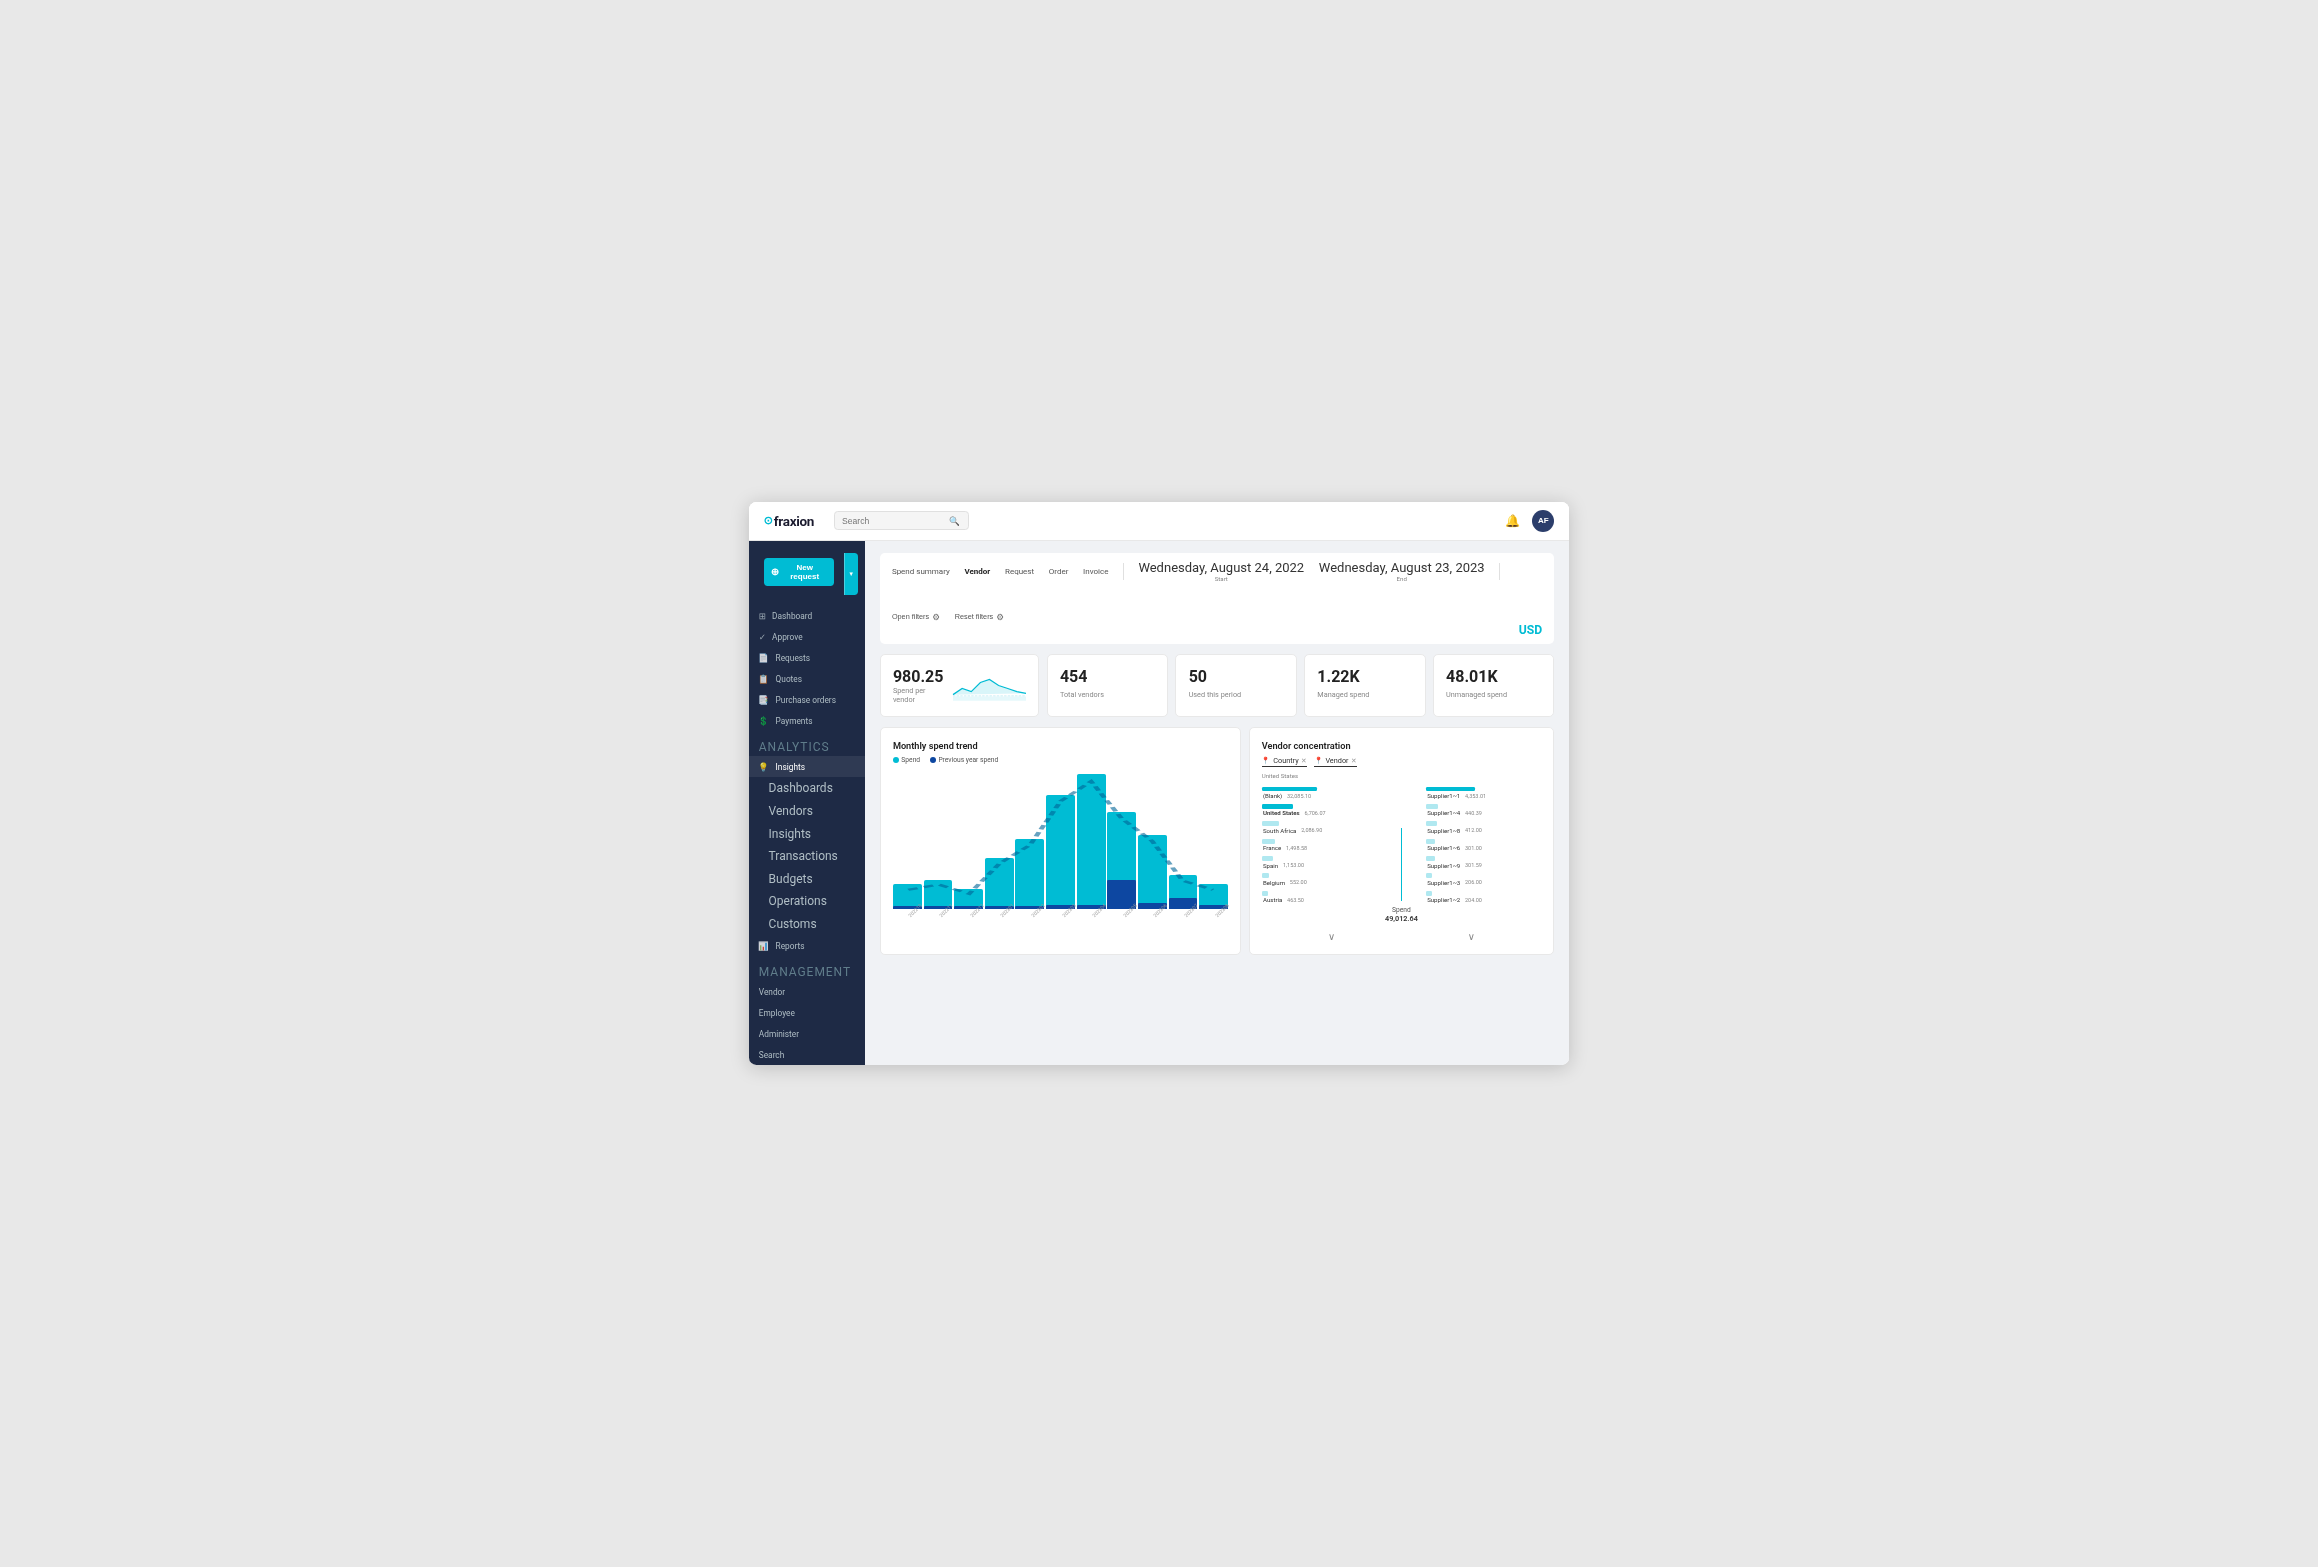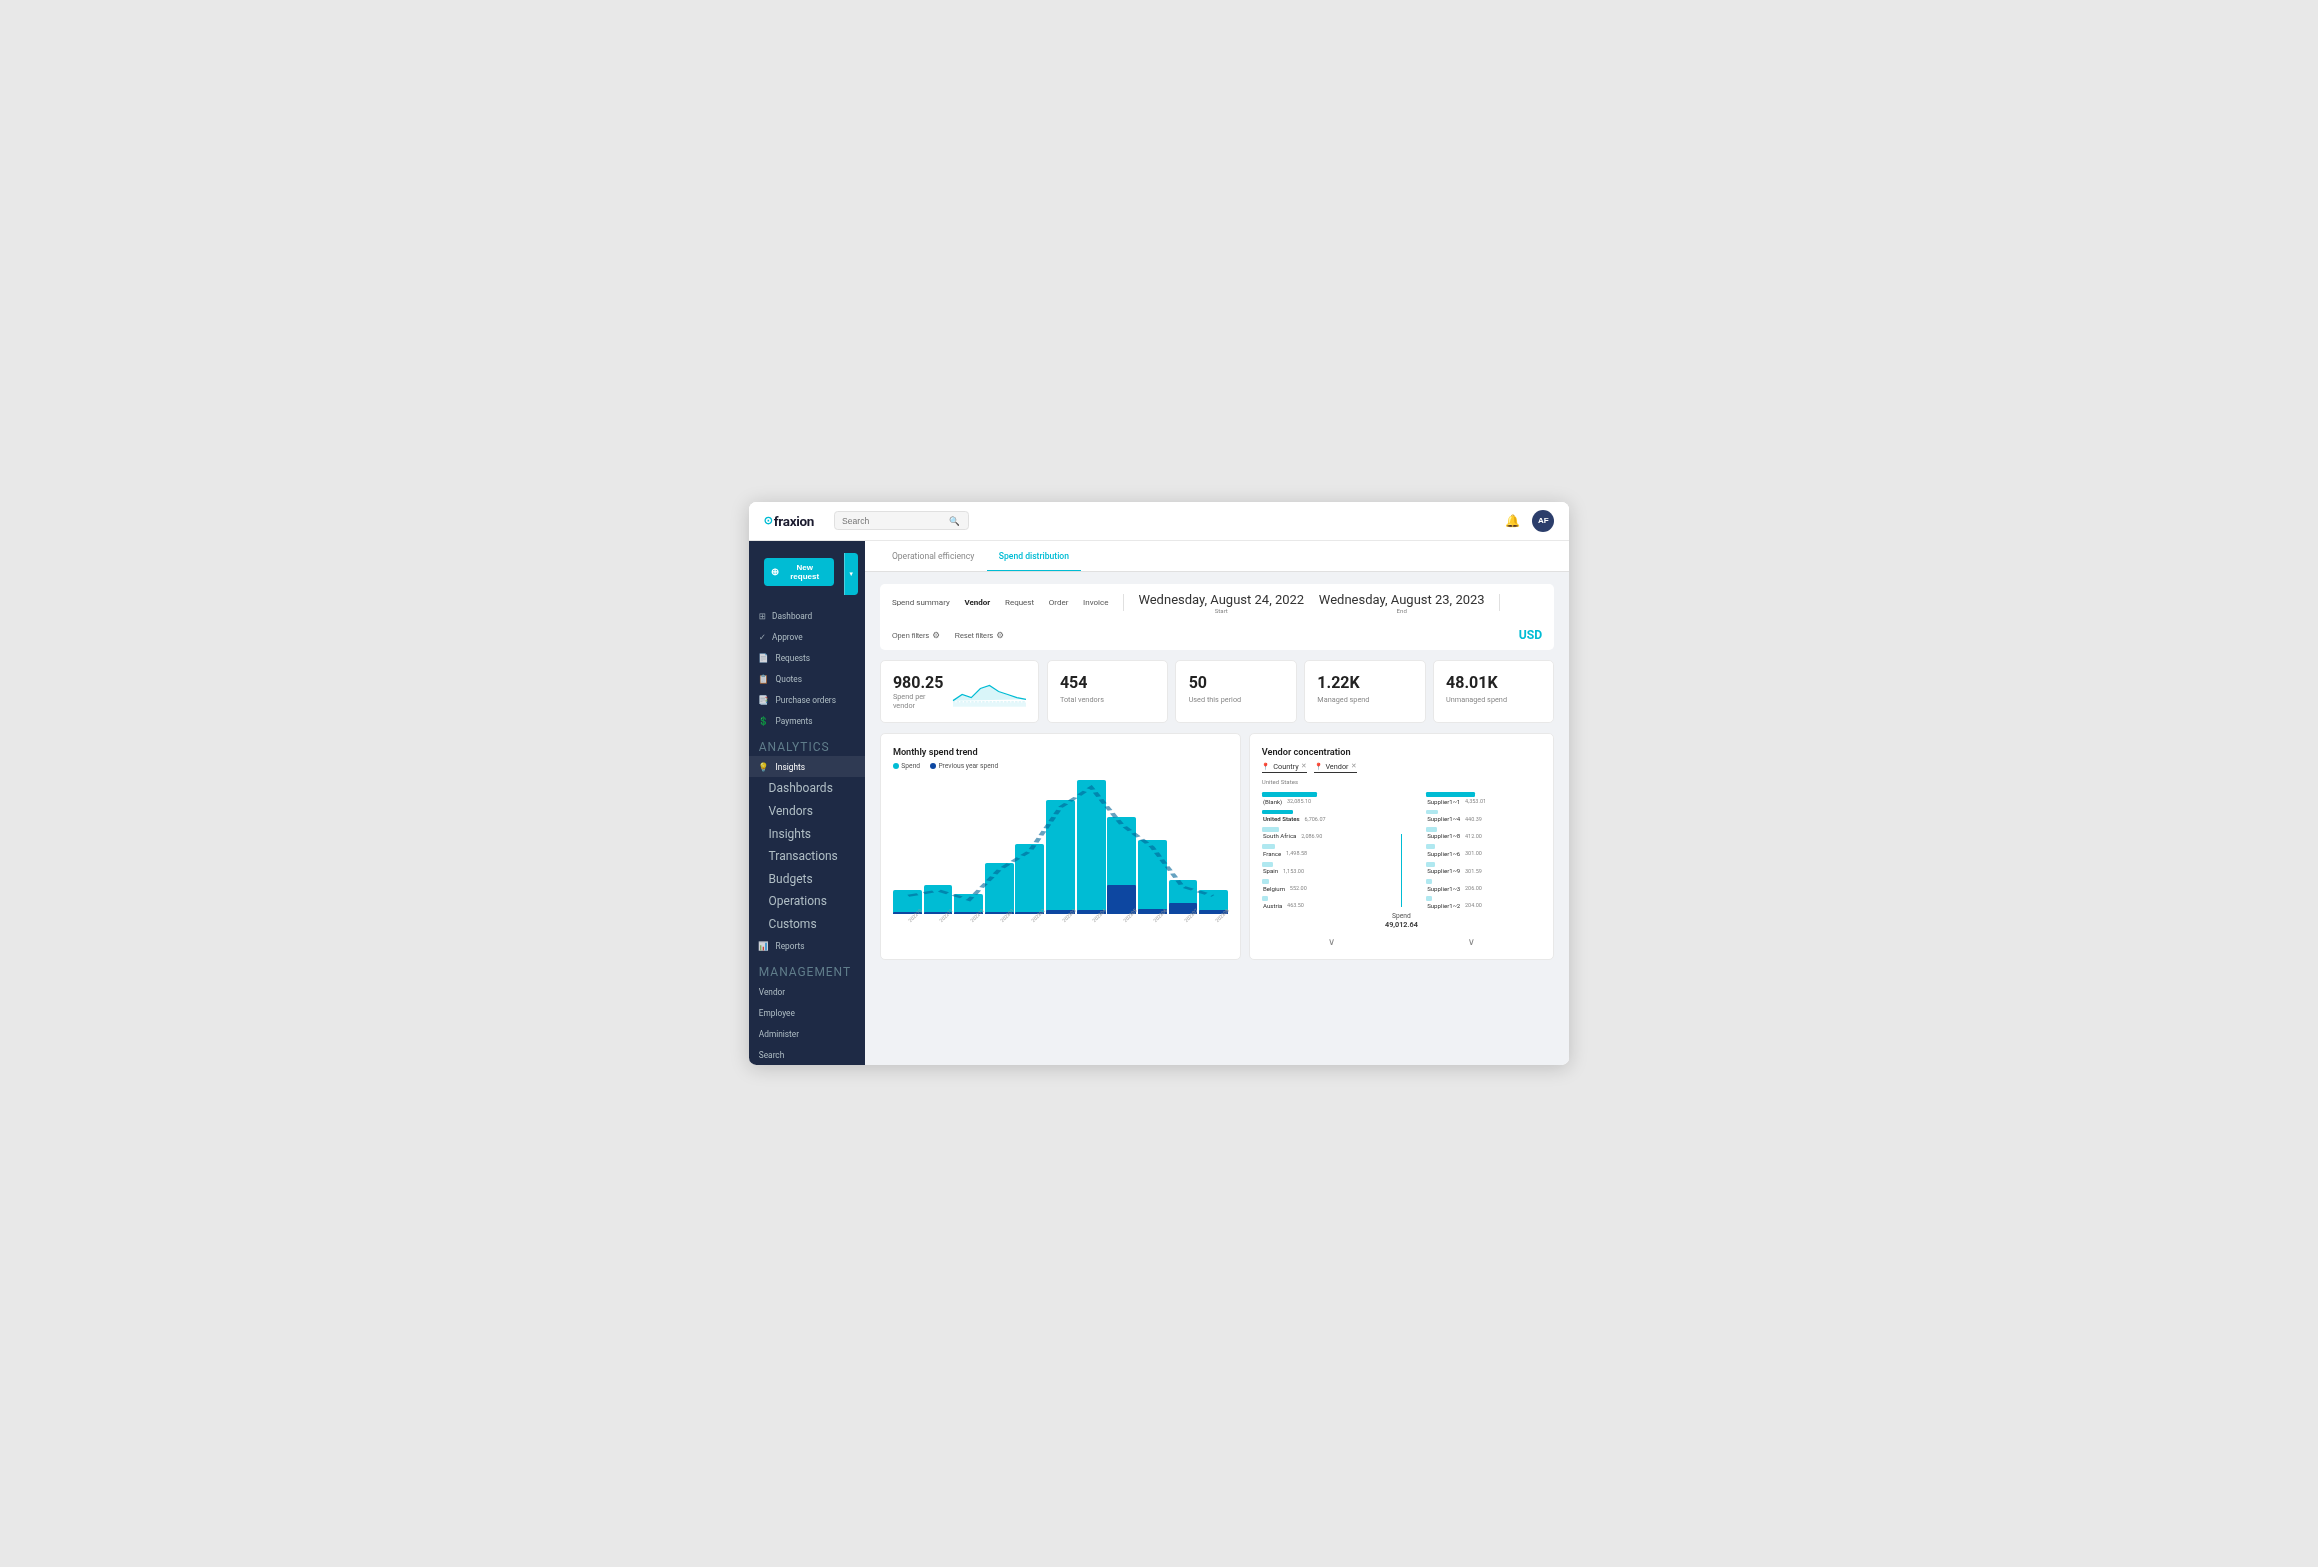--- a/index.html
+++ b/index.html
@@ -229,20 +229,21 @@
       background: none;
       border: none;
       padding: 0;
     }
     .filter-icon { font-size: 8.6px; color: #666; }
     .currency-display {
       font-size: 12.2px;
       font-weight: 700;
       color: #00bcd4;
       margin-left: auto;
+      margin-top: 26px;
     }
     
     .stats-row {
       display: flex;
       gap: 7.3px;
       margin-bottom: 9.8px;
     }
     .stat-card {
       background: #fff;
       border-radius: 4.9px;
@@ -428,24 +429,20 @@
       <div class="sidebar-nav-item">
         <span>Administer</span>
       </div>
       <div class="sidebar-nav-item">
         <span>Search</span>
       </div>
     </div>
 
     <div class="main-content">
 
-      <div class="tabs-bar">
-        <div class="tab">Operational efficiency</div>
-        <div class="tab active">Spend distribution</div>
-      </div>
 
       <div class="content-area">
 
         <div class="filter-row">
           <span class="filter-label">Spend summary</span>
           <span class="filter-label bold">Vendor</span>
           <span class="filter-label">Request</span>
           <span class="filter-label">Order</span>
           <span class="filter-label">Invoice</span>
           <div style="width:0.6px;background:#e0e0e0;height:17px;"></div>

